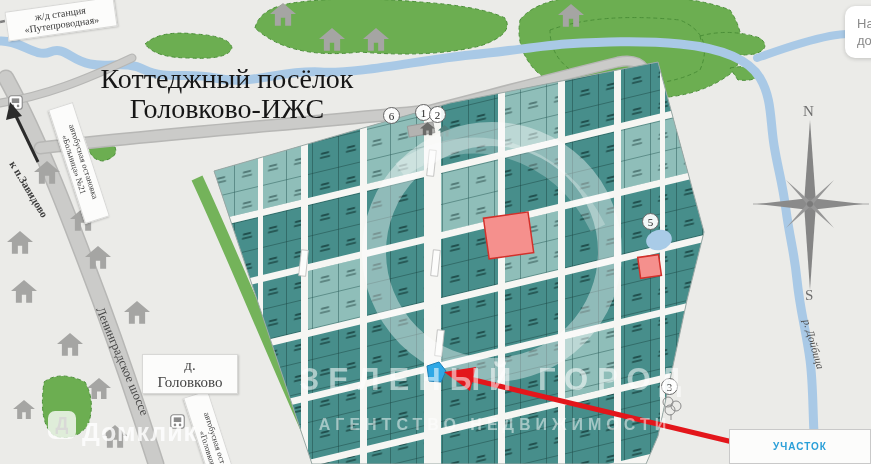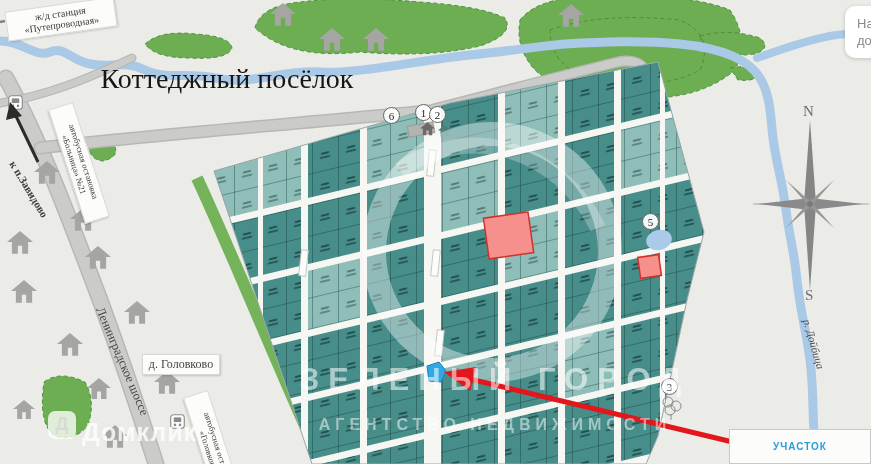--- a/index.html
+++ b/index.html
@@ -6,21 +6,21 @@
   body{width:871px;height:464px;overflow:hidden;font-family:"Liberation Sans",sans-serif;}
   .stage{position:relative;width:871px;height:464px;overflow:hidden;background:#ebebe8;}
   .abs{position:absolute;}
   .map-title{left:62px;top:64px;width:330px;text-align:center;font-family:"Liberation Serif",serif;
              font-size:28px;line-height:1.06;color:#161616;}
   .tag{background:#fcfcfb;border:1px solid #d8d8d6;box-shadow:1px 1px 2px rgba(0,0,0,.18);
        text-align:center;font-family:"Liberation Serif",serif;color:#3a3a3a;}
   .tag-station{left:6px;top:4px;width:106px;padding:3px 1px;font-size:10px;transform:rotate(-8deg);}
   .tag-bus1{left:19px;top:150px;width:118px;padding:2px 0;font-size:8.5px;transform:rotate(72deg);}
   .tag-bus2{left:154px;top:438px;width:118px;padding:2px 0;font-size:8.5px;transform:rotate(72deg);}
-  .tag-village{left:142px;top:354px;width:76px;padding:2px 0;font-size:12px;color:#444;}
+  .tag-village{left:142px;top:354px;width:76px;padding:2px 9px;font-size:15px;color:#444;}
   .roadlabel{font-family:"Liberation Serif",serif;color:#3c3c3c;text-align:center;}
   .lbl-zavidovo{left:-16px;top:183px;width:90px;font-size:11px;font-weight:600;transform:rotate(59deg);}
   .lbl-highway{left:42px;top:354px;width:160px;font-size:12.5px;transform:rotate(67deg);color:#454545;}
   .lbl-river{left:772px;top:338px;width:84px;font-size:11px;font-style:italic;transform:rotate(74deg);color:#4f4f4f;}
   .compass-letter{font-family:"Liberation Serif",serif;font-size:15px;color:#6e6e6e;}
   .num{width:17px;height:17px;border:1.2px solid #666;border-radius:50%;background:rgba(255,255,255,.93);
        display:flex;align-items:center;justify-content:center;font-family:"Liberation Serif",serif;
        font-size:11px;color:#222;box-sizing:border-box;}
   .wm-city{left:260px;top:362px;width:470px;text-align:center;font-size:31px;font-weight:700;
            letter-spacing:9px;color:rgba(255,255,255,.55);white-space:nowrap;}
@@ -195,20 +195,21 @@
 
   <path d="M427,366 L439,362 L446,371 L441,382 L429,381 Z" fill="#2fa8e6" stroke="#1d7fb5" stroke-width="1"></path>
   <g>
     <path d="M741,444 L470,379" stroke="#e3161b" stroke-width="5" fill="none"></path>
     <polygon points="444,372 476,367 470,391" fill="#e3161b"></polygon>
   </g>
 </svg>
 
 <div class="abs map-title">
   <div>Коттеджный посёлок</div>
+  <div>Головково-ИЖС</div>
 </div>
 
 <div class="abs tag tag-station">
   <div>ж/д станция</div>
   <div>«Путепроводная»</div>
 </div>
 
 <div class="abs tag tag-bus1">
   <div>автобусная остановка</div>
   <div>«Больница» №21</div>

